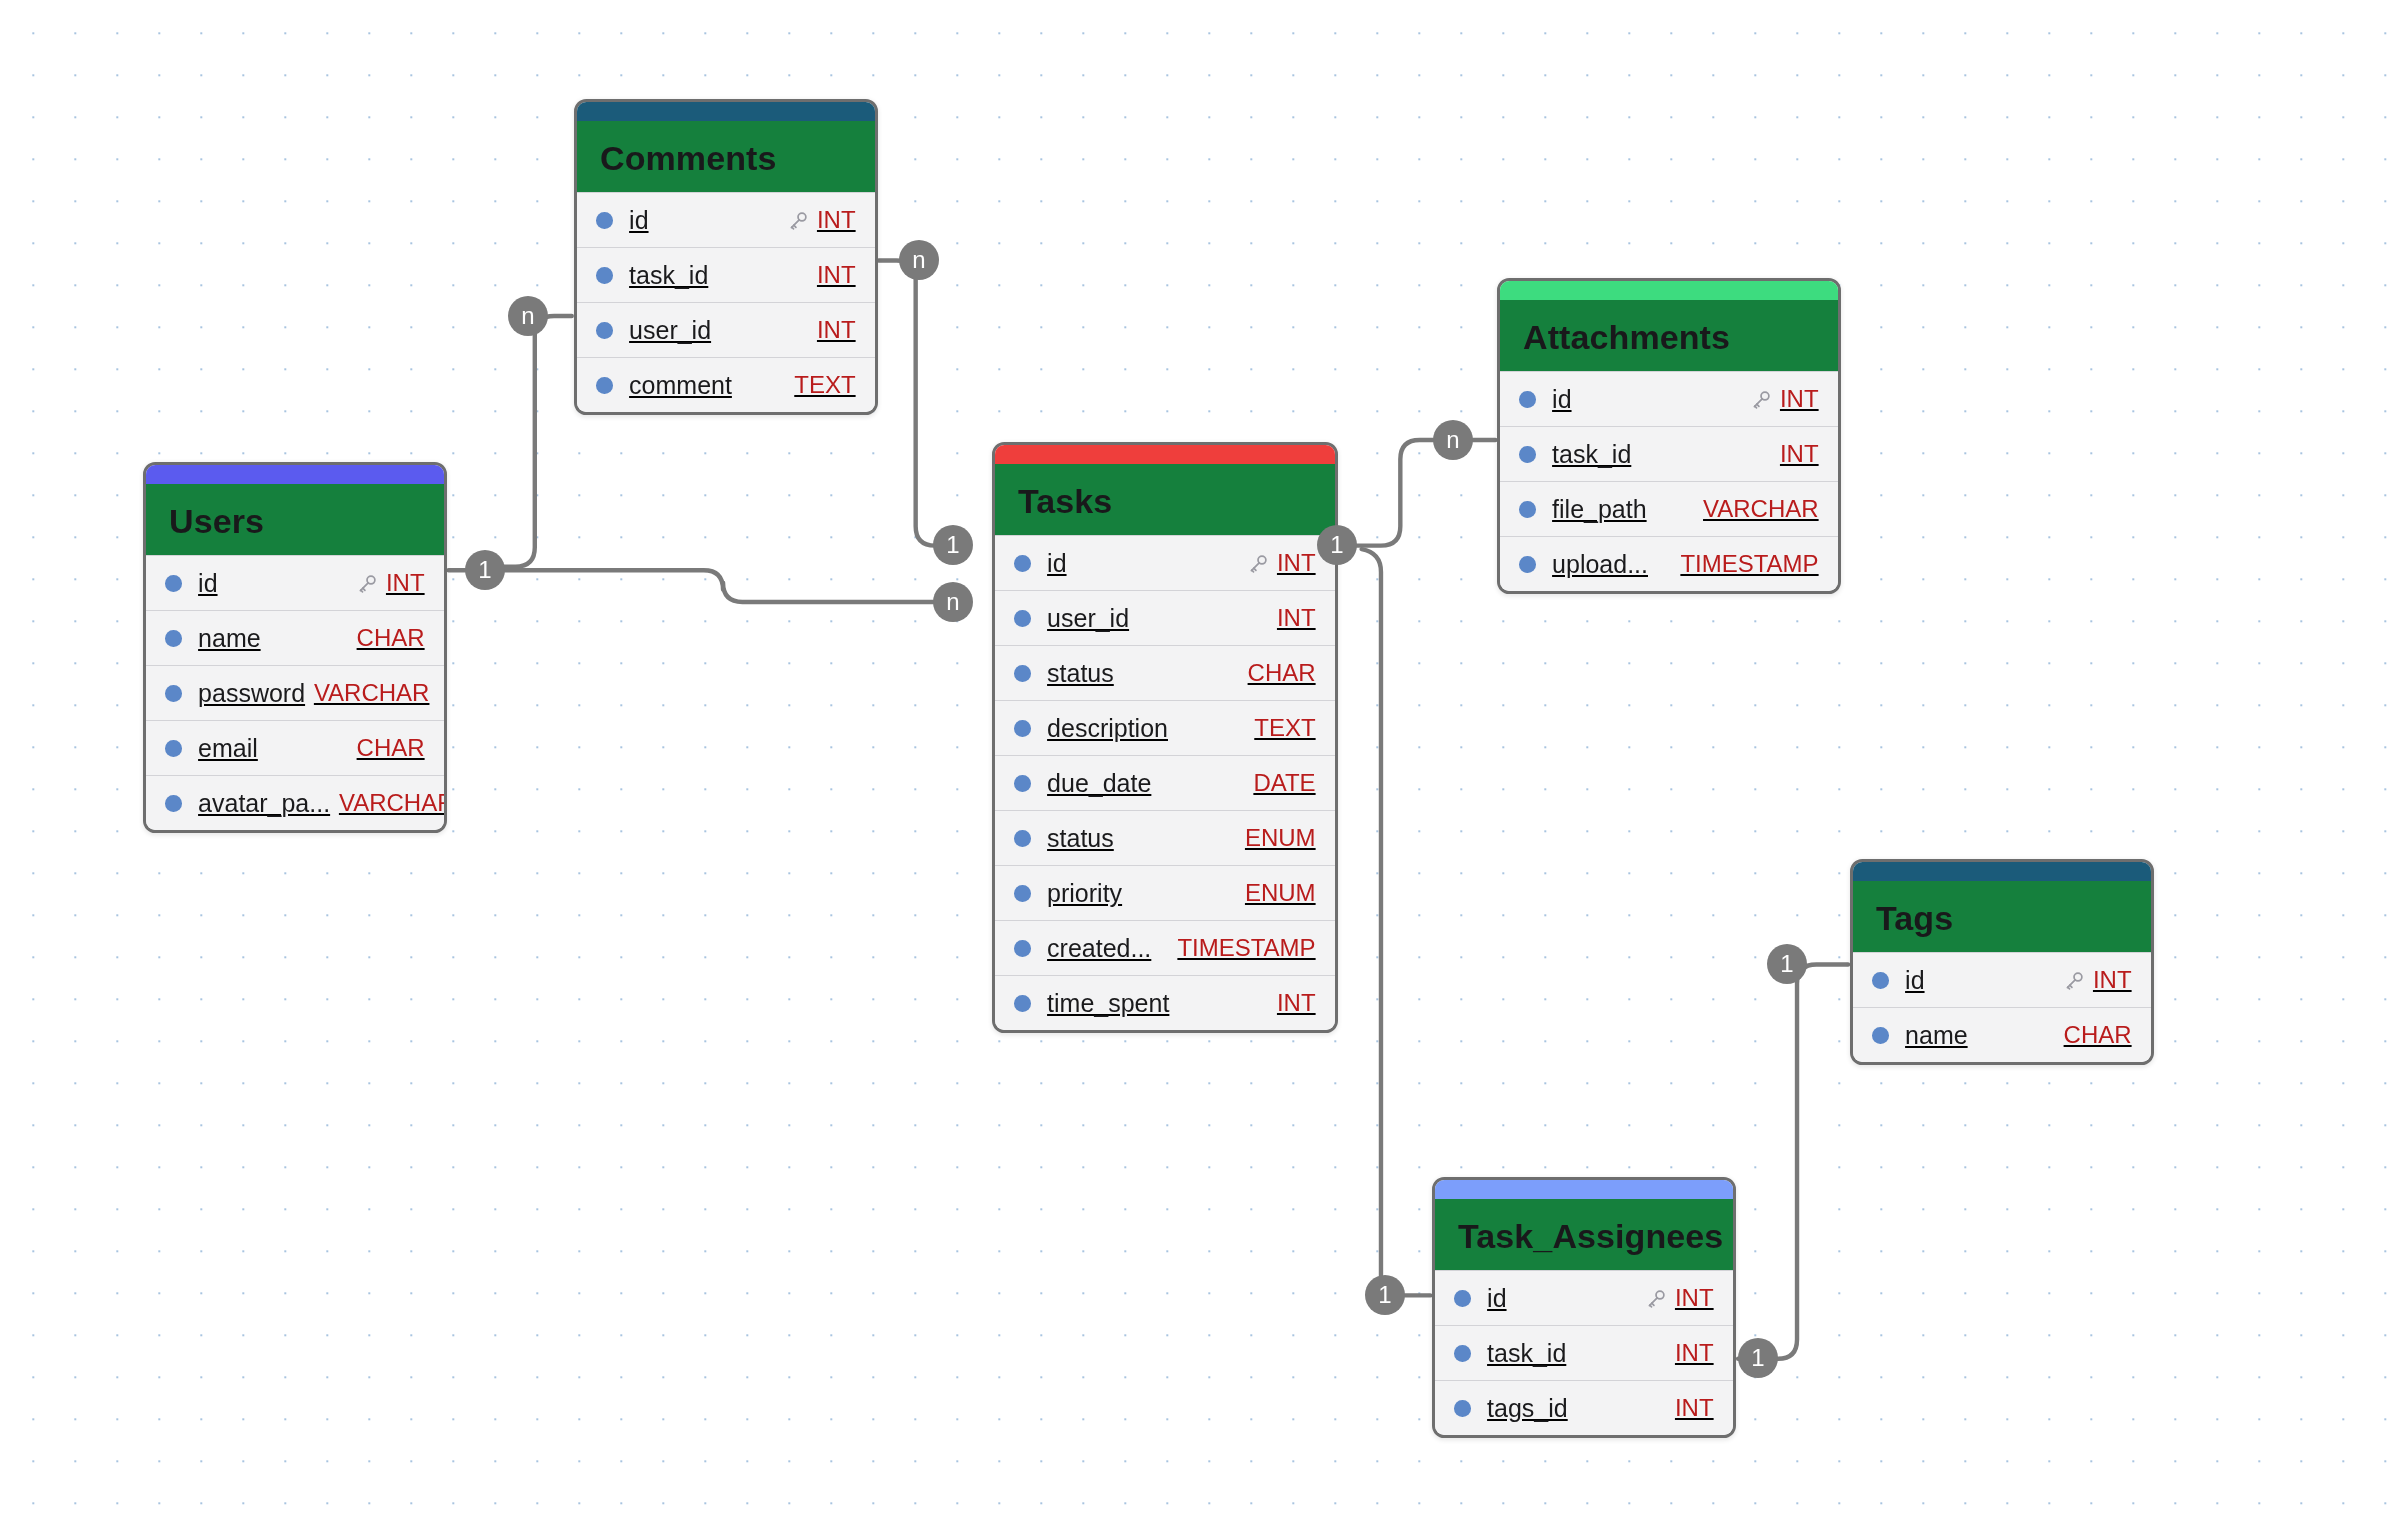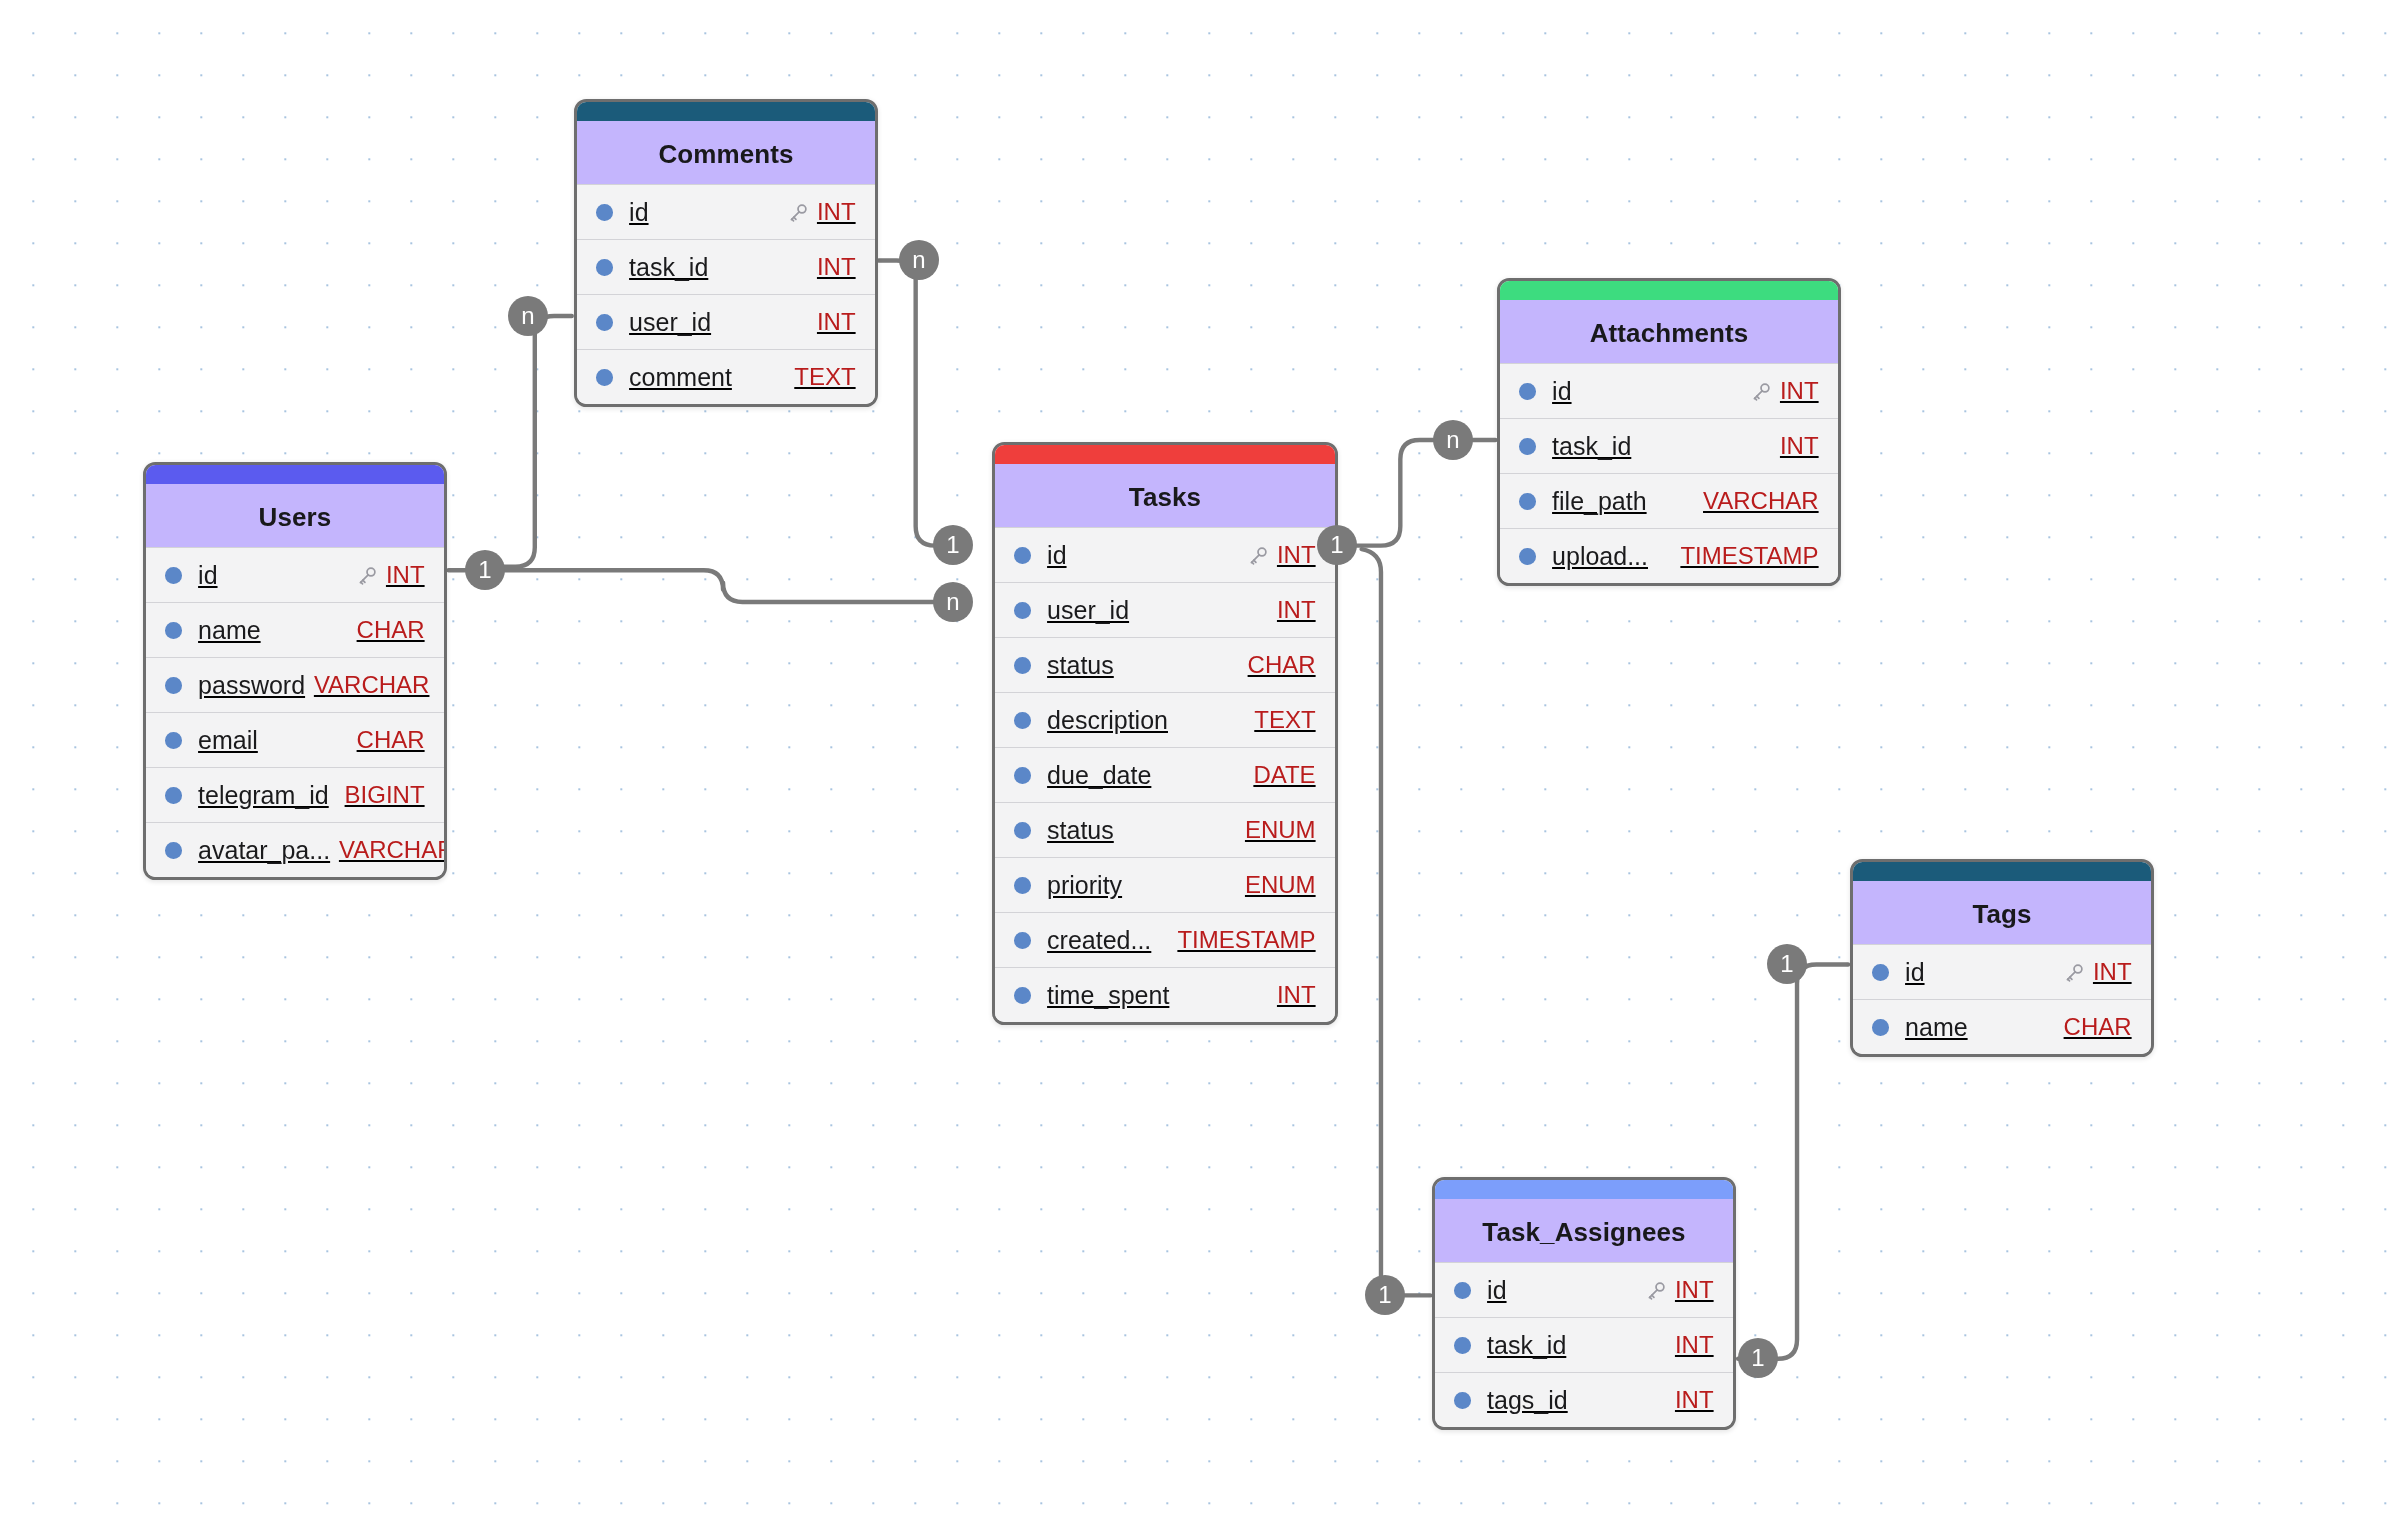--- a/index.html
+++ b/index.html
@@ -41,28 +41,27 @@
     border: 3.5px solid #6e6e6e;
     border-radius: 12.3px;
     overflow: hidden;
     box-shadow: 0 1.8px 5.3px rgba(0,0,0,0.10);
   }
   .accent {
     height: 19.4px;
     width: 100%;
   }
   .card-title {
-    background: #c4b5fd;
+    background: #15803d;
     color: #19191b;
-    font-size: 26px;
+    font-size: 34px;
     font-weight: bold;
     padding: 19.4px 23px 17.6px 23px;
     letter-spacing: 0.1px;
     line-height: 1;
-    text-align: center;
   }
   .rows {
     display: block;
   }
   .row {
     display: flex;
     align-items: center;
     box-sizing: border-box;
     height: 55px;
     padding: 0 19.4px 0 19.4px;
@@ -221,28 +220,20 @@
           <div class="row">
             <span class="bullet" style="background: rgb(91, 135, 200);"></span>
             <span class="col-name">email</span>
             <span class="spacer"></span>
             <span class="col-type">
               <span>CHAR</span>
             </span>
           </div>
           <div class="row">
             <span class="bullet" style="background: rgb(91, 135, 200);"></span>
-            <span class="col-name">telegram_id</span>
-            <span class="spacer"></span>
-            <span class="col-type">
-              <span>BIGINT</span>
-            </span>
-          </div>
-          <div class="row">
-            <span class="bullet" style="background: rgb(91, 135, 200);"></span>
             <span class="col-name">avatar_pa...</span>
             <span class="spacer"></span>
             <span class="col-type">
               <span>VARCHAR</span>
             </span>
           </div>
         </div>
       </div>
       <div class="card" style="left: 992px; top: 442px; width: 346px;">
         <div class="accent" style="background: rgb(239, 62, 60);"></div>

